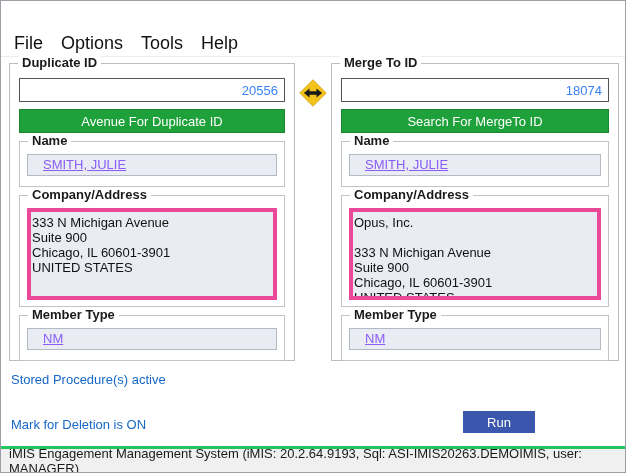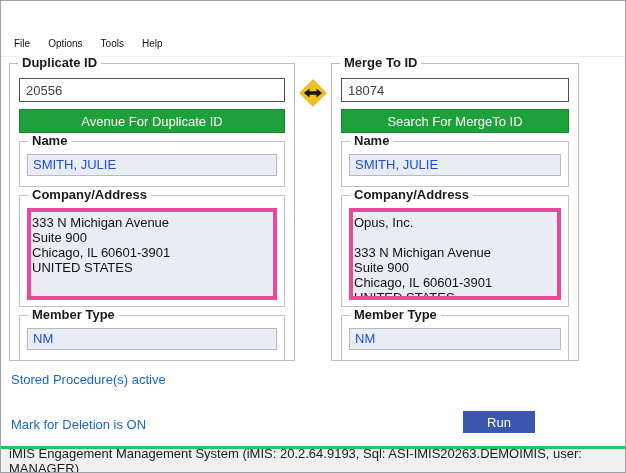--- a/index.html
+++ b/index.html
@@ -17,36 +17,36 @@
     display:flex; align-items:center; justify-content:center;
     font-size:7px; font-weight:bold; color:#c22727; background:#fff; }
   .title-text { font-size:12px; color:#000; }
   .win-controls { margin-left:auto; display:flex; height:100%; }
   .win-btn { width:42px; height:100%; display:flex; align-items:center; justify-content:center;
     font-size:11px; color:#333; cursor:default; }
   
   .menubar { position:absolute; top:30px; left:0; right:0; height:26px;
     display:flex; align-items:center; background:#fff; padding-left:4px;
     border-bottom:1px solid #ececec; }
-  .menu-item { padding:4px 9px; font-size:10px; color:#111; cursor:default; }
+  .menu-item { padding:4px 9px; font-size:18px; color:#111; cursor:default; }
   
   .groupbox { position:absolute; border:1px solid #bdbdbd; background:#fff;
     padding:14px 9px 4px 9px; }
   .gb-label { position:absolute; top:-9px; left:8px; background:#fff; padding:0 4px;
     font-size:13px; color:#1a1a1a; white-space:nowrap;font-weight:bold; }
   .inner-gb { position:relative; border:1px solid #c3c3c3; background:#fff;
     padding:12px 7px 6px 7px; margin-top:8px; }
   
   .id-input { width:100%; height:24px; border:1px solid #545454; background:#fff;
-    font-family:"Liberation Sans", sans-serif; font-size:13px; padding:0 6px; color:#404040; }
+    font-family:"Liberation Sans", sans-serif; font-size:13px; padding:0 6px; color:#3b82f6;text-align:right; }
   .search-btn { width:100%; height:24px; margin-top:7px; border:1px solid #17862e;
     background:#1ea03a; color:#ffffff; font-family:"Liberation Sans", sans-serif;
     font-size:13px; cursor:pointer; }
   .ro-field { width:100%; height:22px; background:#e9edf3; border:1px solid #b4bac4;
-    font-size:13px; padding:2px 5px; color:#1d4ed8; overflow:hidden; white-space:nowrap; }
+    font-size:13px; padding:2px 15px; color:#8b5cf6; overflow:hidden; white-space:nowrap;text-decoration:underline; }
   .ro-multiline { width:100%; height:92px; background:#e9edf3; border:4px solid #ec4899;
     font-size:13px; line-height:15px; padding:3px 1px; color:#111;
     white-space:pre-line; overflow:hidden; }
   
   .merge-icon { position:absolute; left:298px; top:78px; width:28px; height:28px; }
   .link-label { position:absolute; color:#1667c5; font-size:13px; cursor:pointer; }
   .action-btn { position:absolute; top:410px; height:22px; border:none; color:#fff;
     font-family:"Liberation Sans", sans-serif; font-size:13px; cursor:pointer; }
   #run-btn { left:462px; width:72px; background:#3a57ad; }
   #cancel-btn { left:543px; width:70px; background:#4d4d4d; }
@@ -94,21 +94,21 @@
     </div>
   </div>
 
   <div class="merge-icon">
     <svg width="28" height="28" viewBox="0 0 40 40">
       <polygon points="20,1 39,20 20,39 1,20" fill="#f2c21a" stroke="#c79b0e" stroke-width="1"></polygon>
       <path d="M7 20 L15 13.5 V17.5 H25 V13.5 L33 20 L25 26.5 V22.5 H15 V26.5 Z" fill="#1a1a1a"></path>
     </svg>
   </div>
 
-  <div class="groupbox" style="left:330px; top:62px; width:248px; height:298px;">
+  <div class="groupbox" style="left:330px; top:62px; width:288px; height:298px;">
     <span class="gb-label">Merge To ID</span>
 
     <input class="id-input" type="text" value="18074" style="">
 
     <button class="search-btn">Search For MergeTo ID</button>
 
     <div class="inner-gb" style="height:46px;">
       <span class="gb-label">Name</span>
       <div class="ro-field">SMITH, JULIE</div>
     </div>

